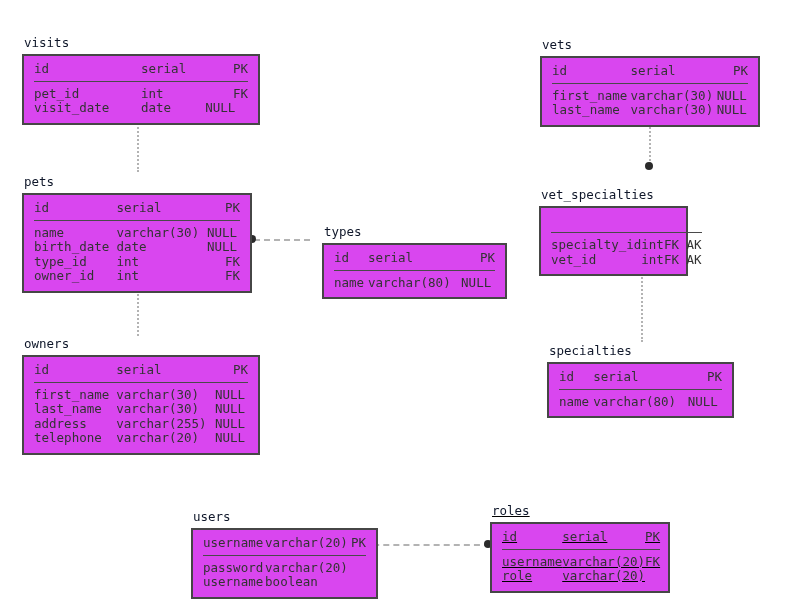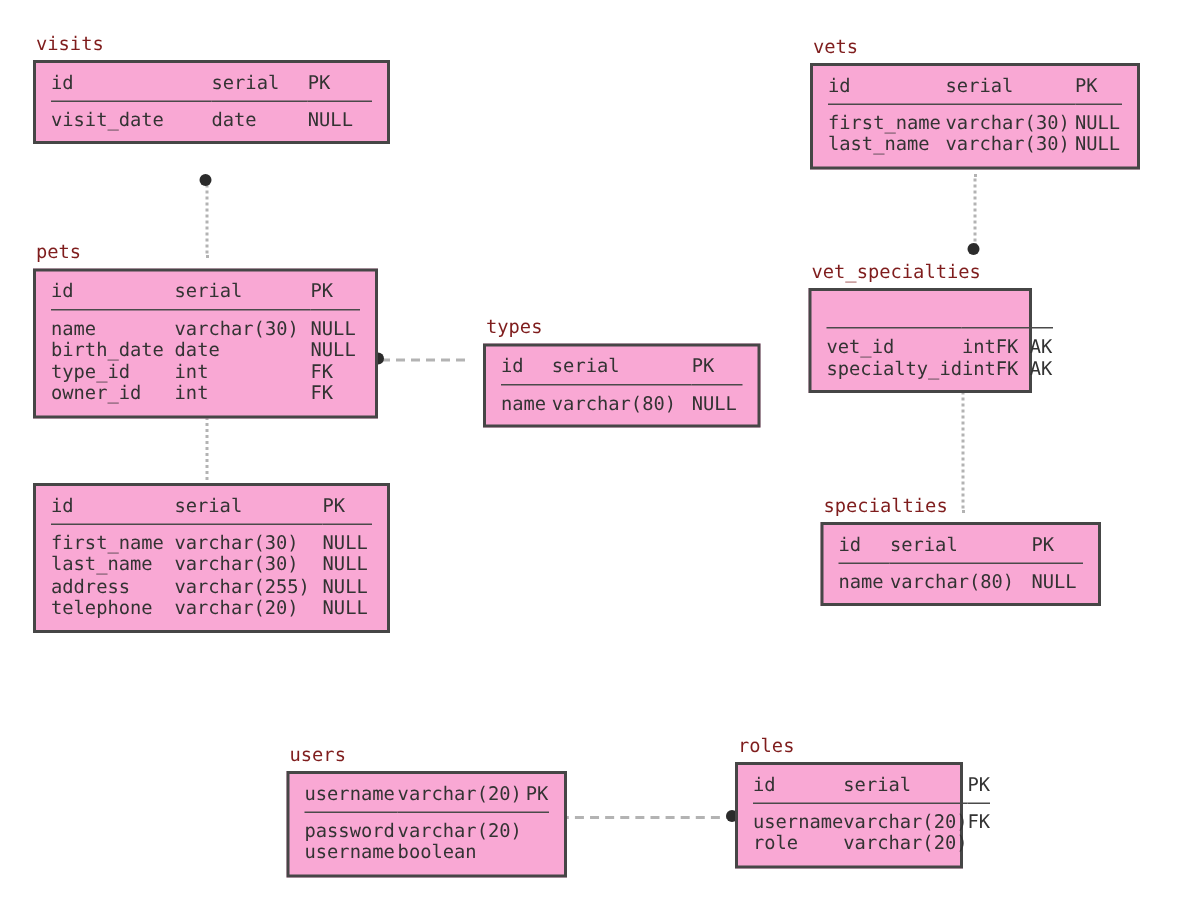--- a/index.html
+++ b/index.html
@@ -16,48 +16,49 @@
     font-family: "DejaVu Sans Mono", "Liberation Mono", monospace;
     overflow: hidden;
   }
 
   
   .entity {
     position: absolute;
   }
   .entity-title {
     font-size: 12.5px;
-    color: #7f1d1d;
+    color: #0f172a;
     letter-spacing: 0px;
     margin-bottom: 4px;
     padding-left: 2px;
     white-space: nowrap;
+    margin-top: 14px;
   }
   .entity-box {
     border: 2px solid #464646;
-    background: #f9a8d4;
+    background: #d946ef;
     padding: 6px 10px 7px 10px;
     box-sizing: border-box;
   }
   table.cols {
     border-collapse: collapse;
     font-size: 12.5px;
     line-height: 14.5px;
     width: 100%;
   }
   table.cols td {
     padding: 0px 0px;
     white-space: nowrap;
     vertical-align: baseline;
   }
   
   td.c-name  { color: #333333; padding-right: 14px; }
   td.c-type  { color: #333333; padding-right: 10px; }
   td.c-flag  { color: #333333; text-align: left; padding-left: 2px; }
-  td.c-flag.right { }
+  td.c-flag.right { text-align: right; }
 
   .k-fk  { color: #4ba3e3; }
   .t-ser { color: #5aa02c; }
   .t-int { color: #5aa02c; }
   .t-bool{ color: #5aa02c; }
   .t-var { color: #f08b1e; }
   .t-date{ color: #4ba3e3; }
   .f-pk  { color: #333333; }
   .f-fk  { color: #4ba3e3; }
   .f-null{ color: #333333; }
@@ -132,20 +133,25 @@
           <td class="c-type t-ser">serial</td>
           <td class="c-flag right f-pk">PK</td>
         </tr>
         <tr class="sep">
               <td colspan="3"></td>
             </tr>
         <tr class="gap">
               <td colspan="3"></td>
             </tr>
         <tr>
+          <td class="c-name k-fk">pet_id</td>
+          <td class="c-type t-int">int</td>
+          <td class="c-flag right f-fk">FK</td>
+        </tr>
+        <tr>
           <td class="c-name">visit_date</td>
           <td class="c-type t-date">date</td>
           <td class="c-flag f-null">NULL</td>
         </tr>
       </tbody>
         </table>
     </div>
   </div>
 
   <div class="entity" style="left:22px; top:160px; width:230px;">
@@ -183,20 +189,21 @@
           <td class="c-name k-fk">owner_id</td>
           <td class="c-type t-int">int</td>
           <td class="c-flag right f-fk">FK</td>
         </tr>
       </tbody>
         </table>
     </div>
   </div>
 
   <div class="entity" style="left:22px; top:322px; width:238px;">
+    <div class="entity-title">owners</div>
     <div class="entity-box">
       <table class="cols">
         <tbody>
             <tr>
           <td class="c-name">id</td>
           <td class="c-type t-ser">serial</td>
           <td class="c-flag right f-pk">PK</td>
         </tr>
         <tr class="sep">
               <td colspan="3"></td>
@@ -293,30 +300,30 @@
         <tbody>
             <tr class="blank">
               <td colspan="3"></td>
             </tr>
         <tr class="sep">
               <td colspan="3"></td>
             </tr>
         <tr class="gap">
               <td colspan="3"></td>
             </tr>
+        <tr>
+          <td class="c-name k-fk">specialty_id</td>
+          <td class="c-type t-int">int</td>
+          <td class="c-flag f-fk">FK AK</td>
+        </tr>
         <tr>
           <td class="c-name k-fk">vet_id</td>
           <td class="c-type t-int">int</td>
           <td class="c-flag f-fk">FK AK</td>
         </tr>
-        <tr>
-          <td class="c-name k-fk">specialty_id</td>
-          <td class="c-type t-int">int</td>
-          <td class="c-flag f-fk">FK AK</td>
-        </tr>
       </tbody>
         </table>
     </div>
   </div>
 
   <div class="entity" style="left:547px; top:329px; width:187px;">
     <div class="entity-title">specialties</div>
     <div class="entity-box">
       <table class="cols">
         <tbody>
@@ -365,21 +372,21 @@
         <tr>
           <td class="c-name">username</td>
           <td class="c-type t-bool">boolean</td>
           <td class="c-flag f-null"></td>
         </tr>
       </tbody>
         </table>
     </div>
   </div>
 
-  <div class="entity" style="left:490px; top:489px; width:152px;">
+  <div class="entity" style="left:490px; top:489px; width:180px;text-decoration:underline;">
     <div class="entity-title">roles</div>
     <div class="entity-box">
       <table class="cols">
         <tbody>
             <tr>
           <td class="c-name">id</td>
           <td class="c-type t-ser">serial</td>
           <td class="c-flag right f-pk">PK</td>
         </tr>
         <tr class="sep">

